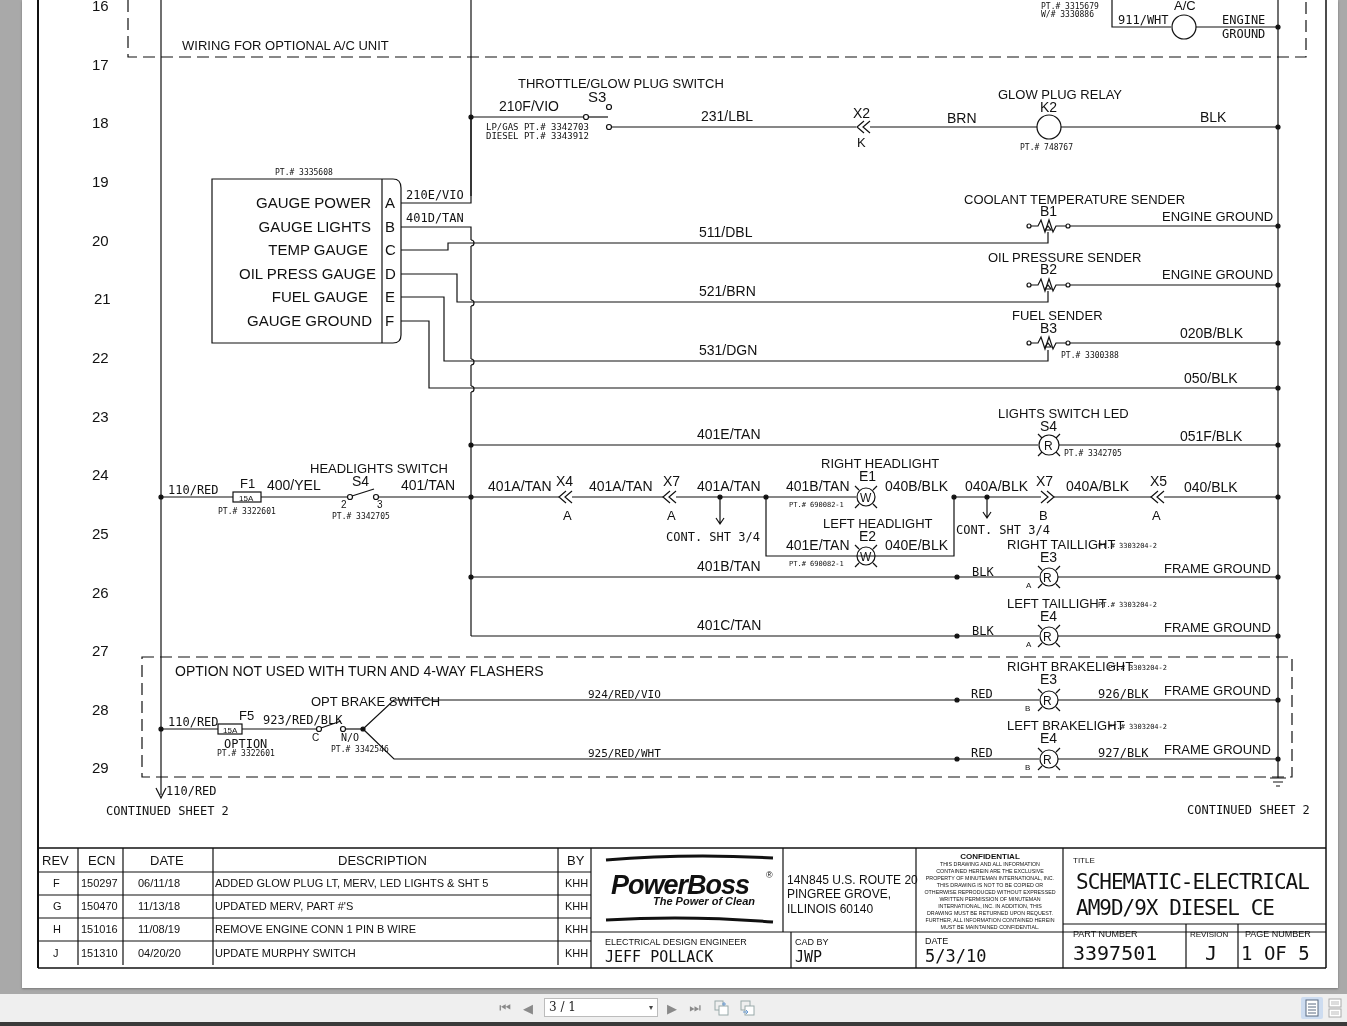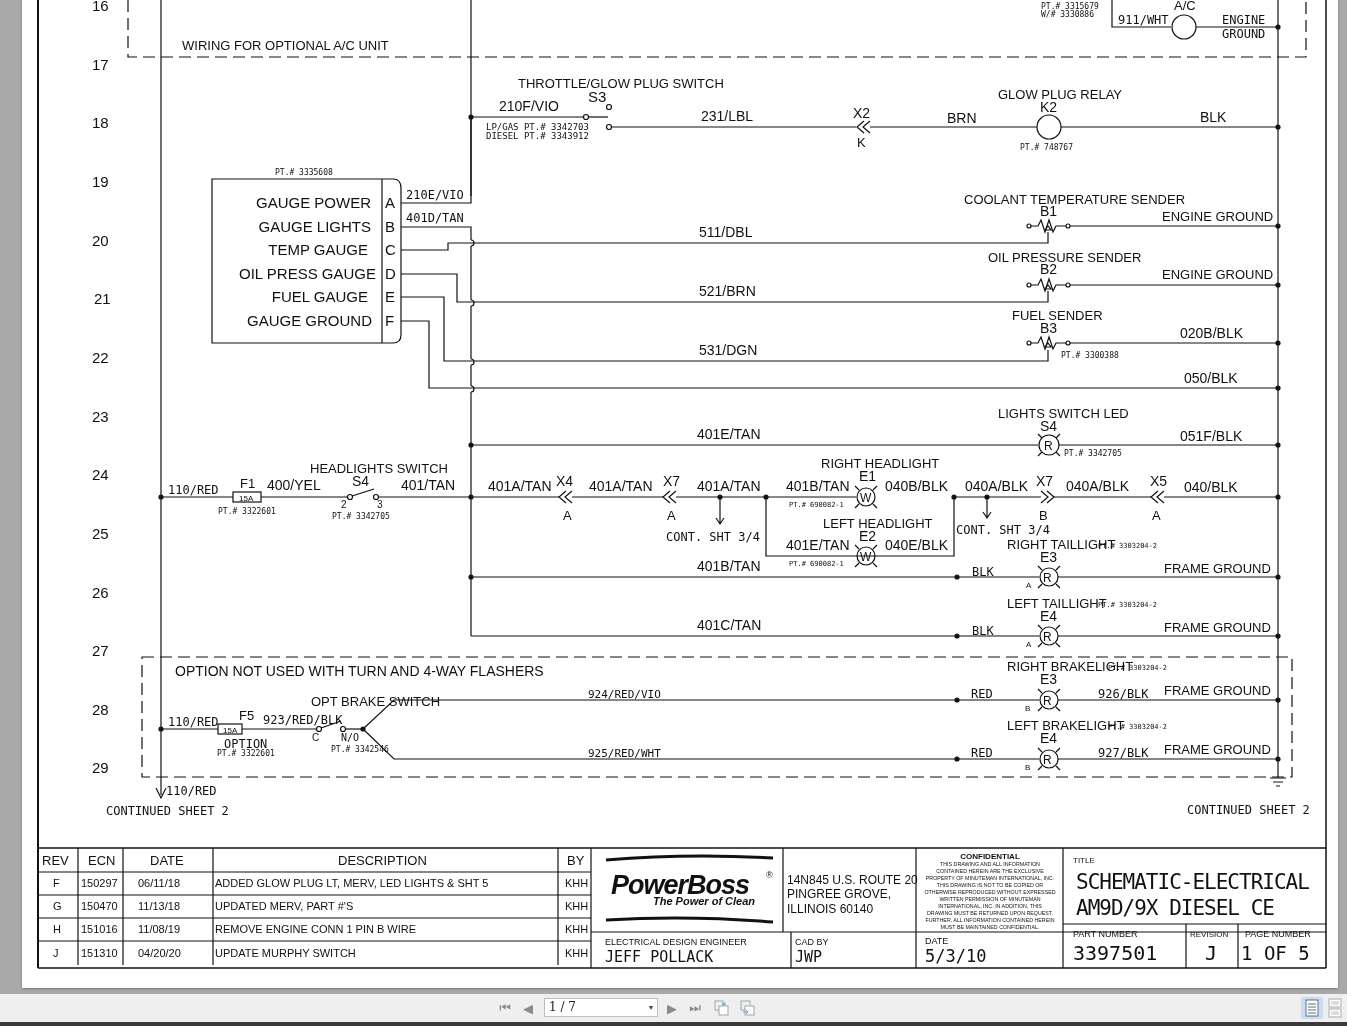--- a/index.html
+++ b/index.html
@@ -455,21 +455,21 @@
 </div>
 
 <div class="toolbar">
   <div class="tb-btn" style="left:496px;width:18px;">
     <span>⏮</span>
   </div>
   <div class="tb-btn" style="left:520px;width:16px;">
     <span>◀</span>
   </div>
   <div class="page-select">
-    <span>1 / 7</span>
+    <span>3 / 1</span>
     <span class="arrow">▾</span>
   </div>
   <div class="tb-btn" style="left:664px;width:16px;">
     <span>▶</span>
   </div>
   <div class="tb-btn" style="left:686px;width:18px;">
     <span>⏭</span>
   </div>
   <div class="tb-btn" style="left:712px;width:20px;">
     <svg width="18" height="18" viewBox="0 0 18 18">

